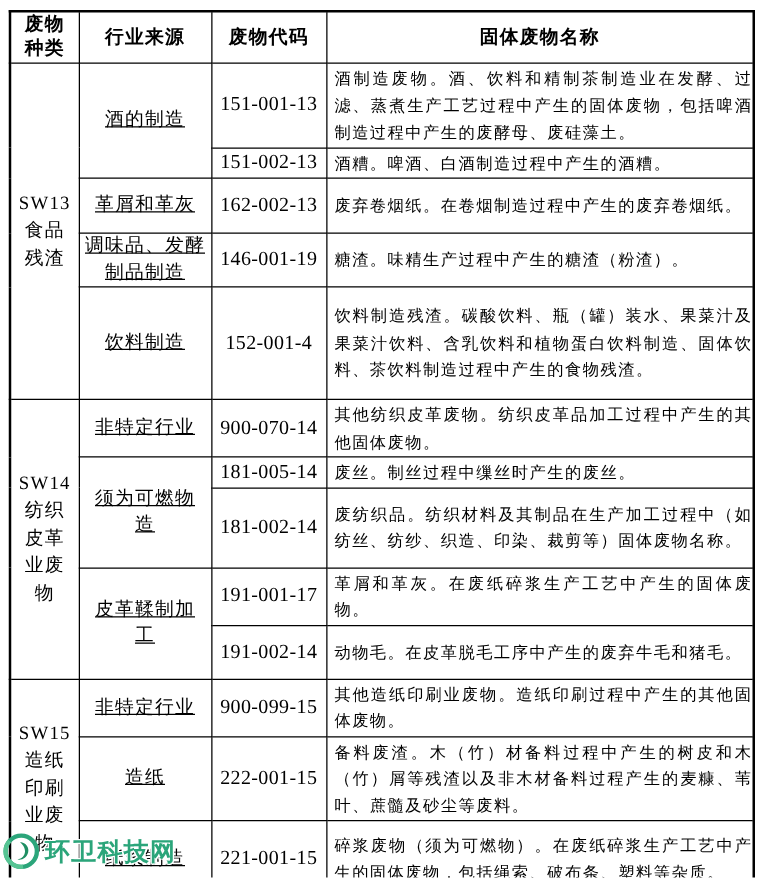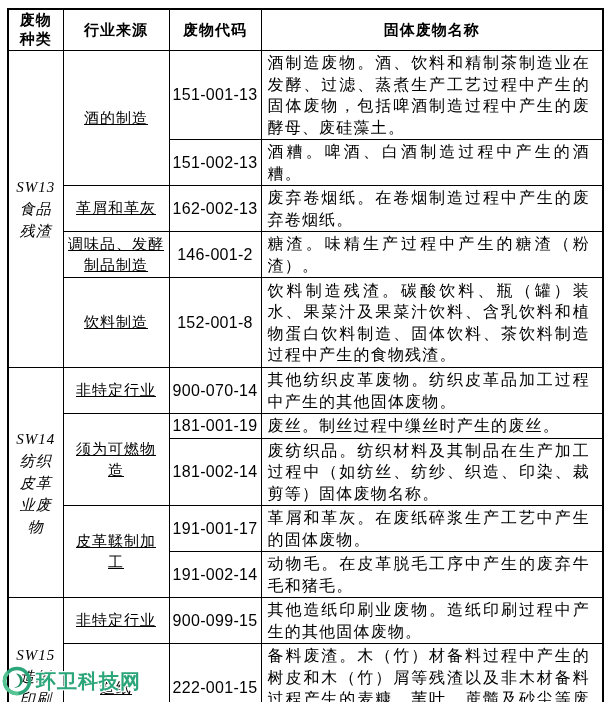--- a/index.html
+++ b/index.html
@@ -16,33 +16,33 @@
   }
   .waste-table th, .waste-table td {
     border:1px solid #000; vertical-align:middle; overflow:hidden;
   }
   .waste-table th {
     font-weight:bold; font-size:15px; letter-spacing:1px;
     text-align:center; line-height:19px; white-space:pre-line;
   }
   td.cat {
     text-align:center; font-size:15px; letter-spacing:1px;
-    line-height:22px; white-space:pre-line; font-weight:normal;font-style:italic;
+    line-height:22px; white-space:pre-line; font-weight:normal;
   }
   td.ind {
     text-align:center; font-size:15px; letter-spacing:1px;
     line-height:21px; white-space:pre-line; padding:0 4px;text-decoration:underline;
   }
   td.code {
     text-align:center; font-size:16px; letter-spacing:0.3px;
-    font-family:Liberation Sans, sans-serif;
+    font-family:Liberation Serif, serif;
   }
   td.name {
-    font-size:16px; letter-spacing:1.2px; line-height:21.5px;
-    padding:1px 12px 1px 6px; text-align:justify;
+    font-size:13px; letter-spacing:1.2px; line-height:21.5px;
+    padding:1px 0 1px 6px; text-align:justify;
   }
 
   .watermark {
     position:absolute; left:2px; top:664px; height:34px;
     display:flex; align-items:center; gap:4px; z-index:5;
   }
   .watermark .wm-text {
     font-size:20px; font-weight:bold; letter-spacing:1px;
     color:#2ba57a;
     font-family:"Liberation Sans","DejaVu Sans",sans-serif;
@@ -84,43 +84,43 @@
       <td class="name">酒糟。啤酒、白酒制造过程中产生的酒糟。</td>
     </tr>
     <tr style="height:44px">
       <td class="ind">革屑和革灰</td>
       <td class="code">162-002-13</td>
       <td class="name">废弃卷烟纸。在卷烟制造过程中产生的废弃卷烟纸。</td>
     </tr>
     <tr style="height:40px">
       <td class="ind">调味品、发酵
 制品制造</td>
-      <td class="code">146-001-2</td>
+      <td class="code">146-001-19</td>
       <td class="name">糖渣。味精生产过程中产生的糖渣（粉渣）。</td>
     </tr>
     <tr style="height:90px">
       <td class="ind">饮料制造</td>
-      <td class="code">152-001-8</td>
+      <td class="code">152-001-4</td>
       <td class="name">饮料制造残渣。碳酸饮料、瓶（罐）装水、果菜汁及果菜汁饮料、含乳饮料和植物蛋白饮料制造、固体饮料、茶饮料制造过程中产生的食物残渣。</td>
     </tr>
 
     <tr style="height:44px">
       <td class="cat" rowspan="5">SW14
 纺织
 皮革
 业废
 物</td>
       <td class="ind">非特定行业</td>
       <td class="code">900-070-14</td>
       <td class="name">其他纺织皮革废物。纺织皮革品加工过程中产生的其他固体废物。</td>
     </tr>
     <tr style="height:23px">
       <td class="ind" rowspan="2">须为可燃物
 造</td>
-      <td class="code">181-001-19</td>
+      <td class="code">181-005-14</td>
       <td class="name">废丝。制丝过程中缫丝时产生的废丝。</td>
     </tr>
     <tr style="height:64px">
       <td class="code">181-002-14</td>
       <td class="name">废纺织品。纺织材料及其制品在生产加工过程中（如纺丝、纺纱、织造、印染、裁剪等）固体废物名称。</td>
     </tr>
     <tr style="height:43px">
       <td class="ind" rowspan="2">皮革鞣制加
 工</td>
       <td class="code">191-001-17</td>

